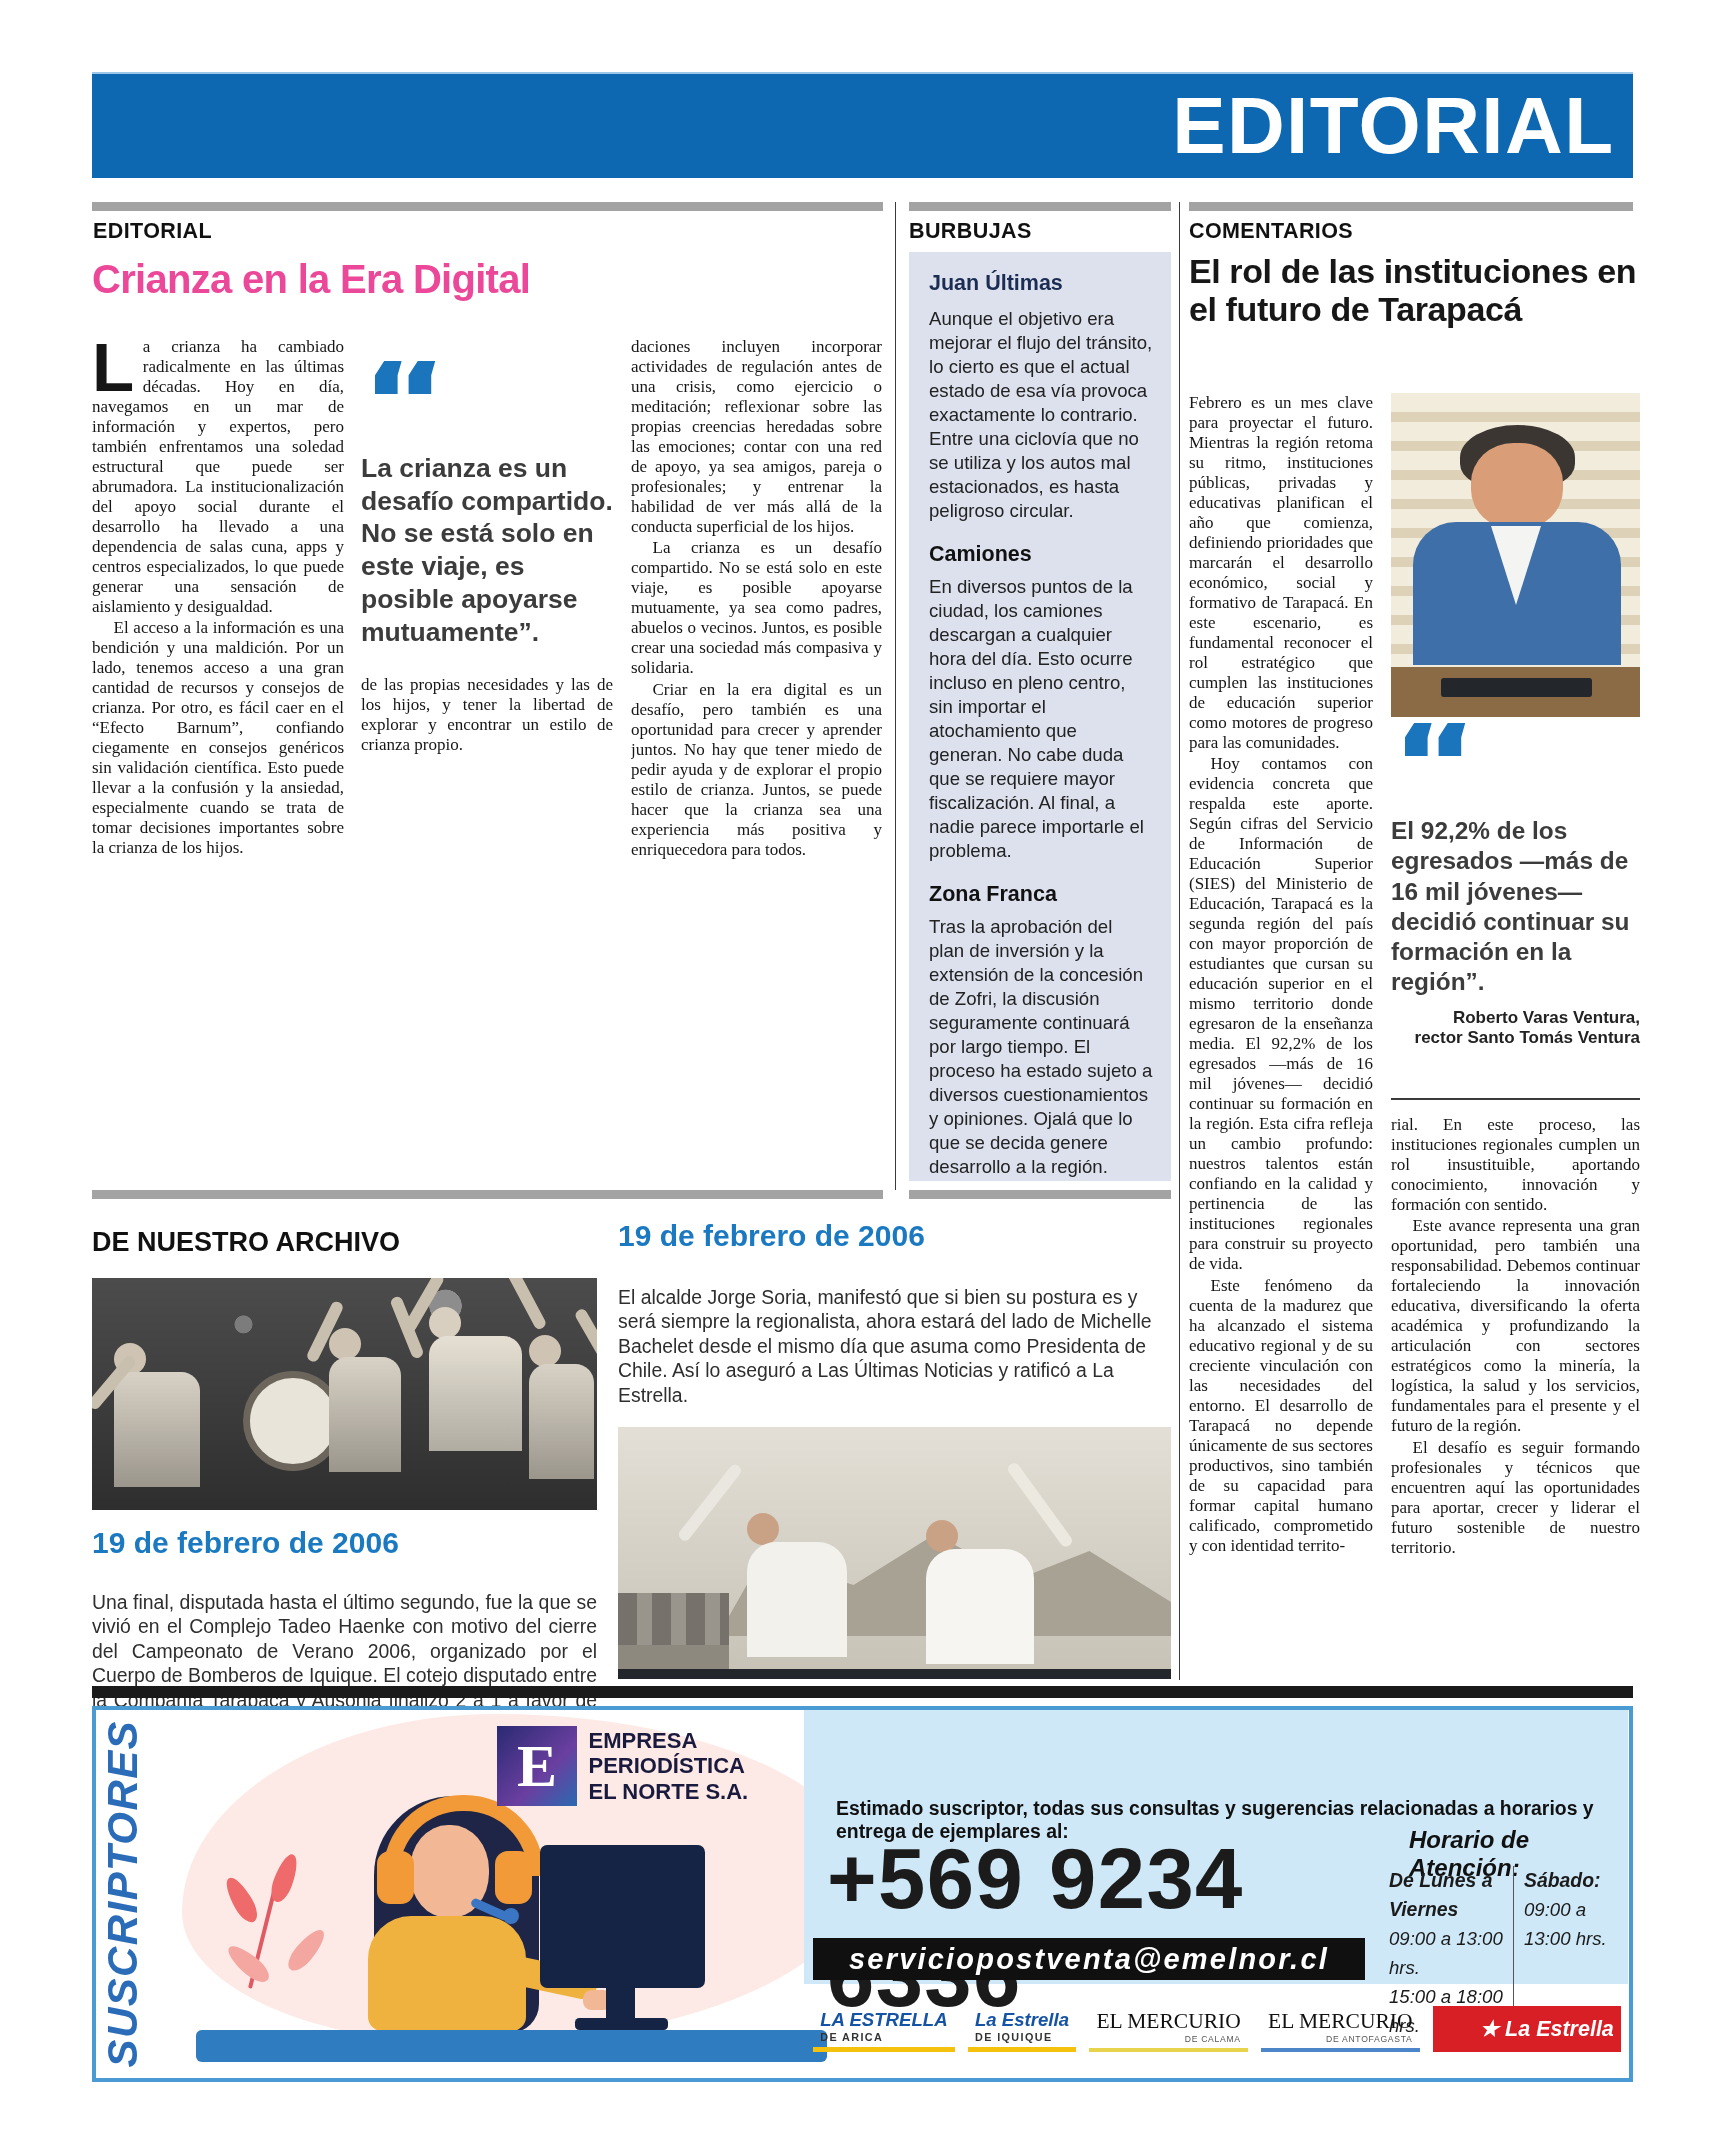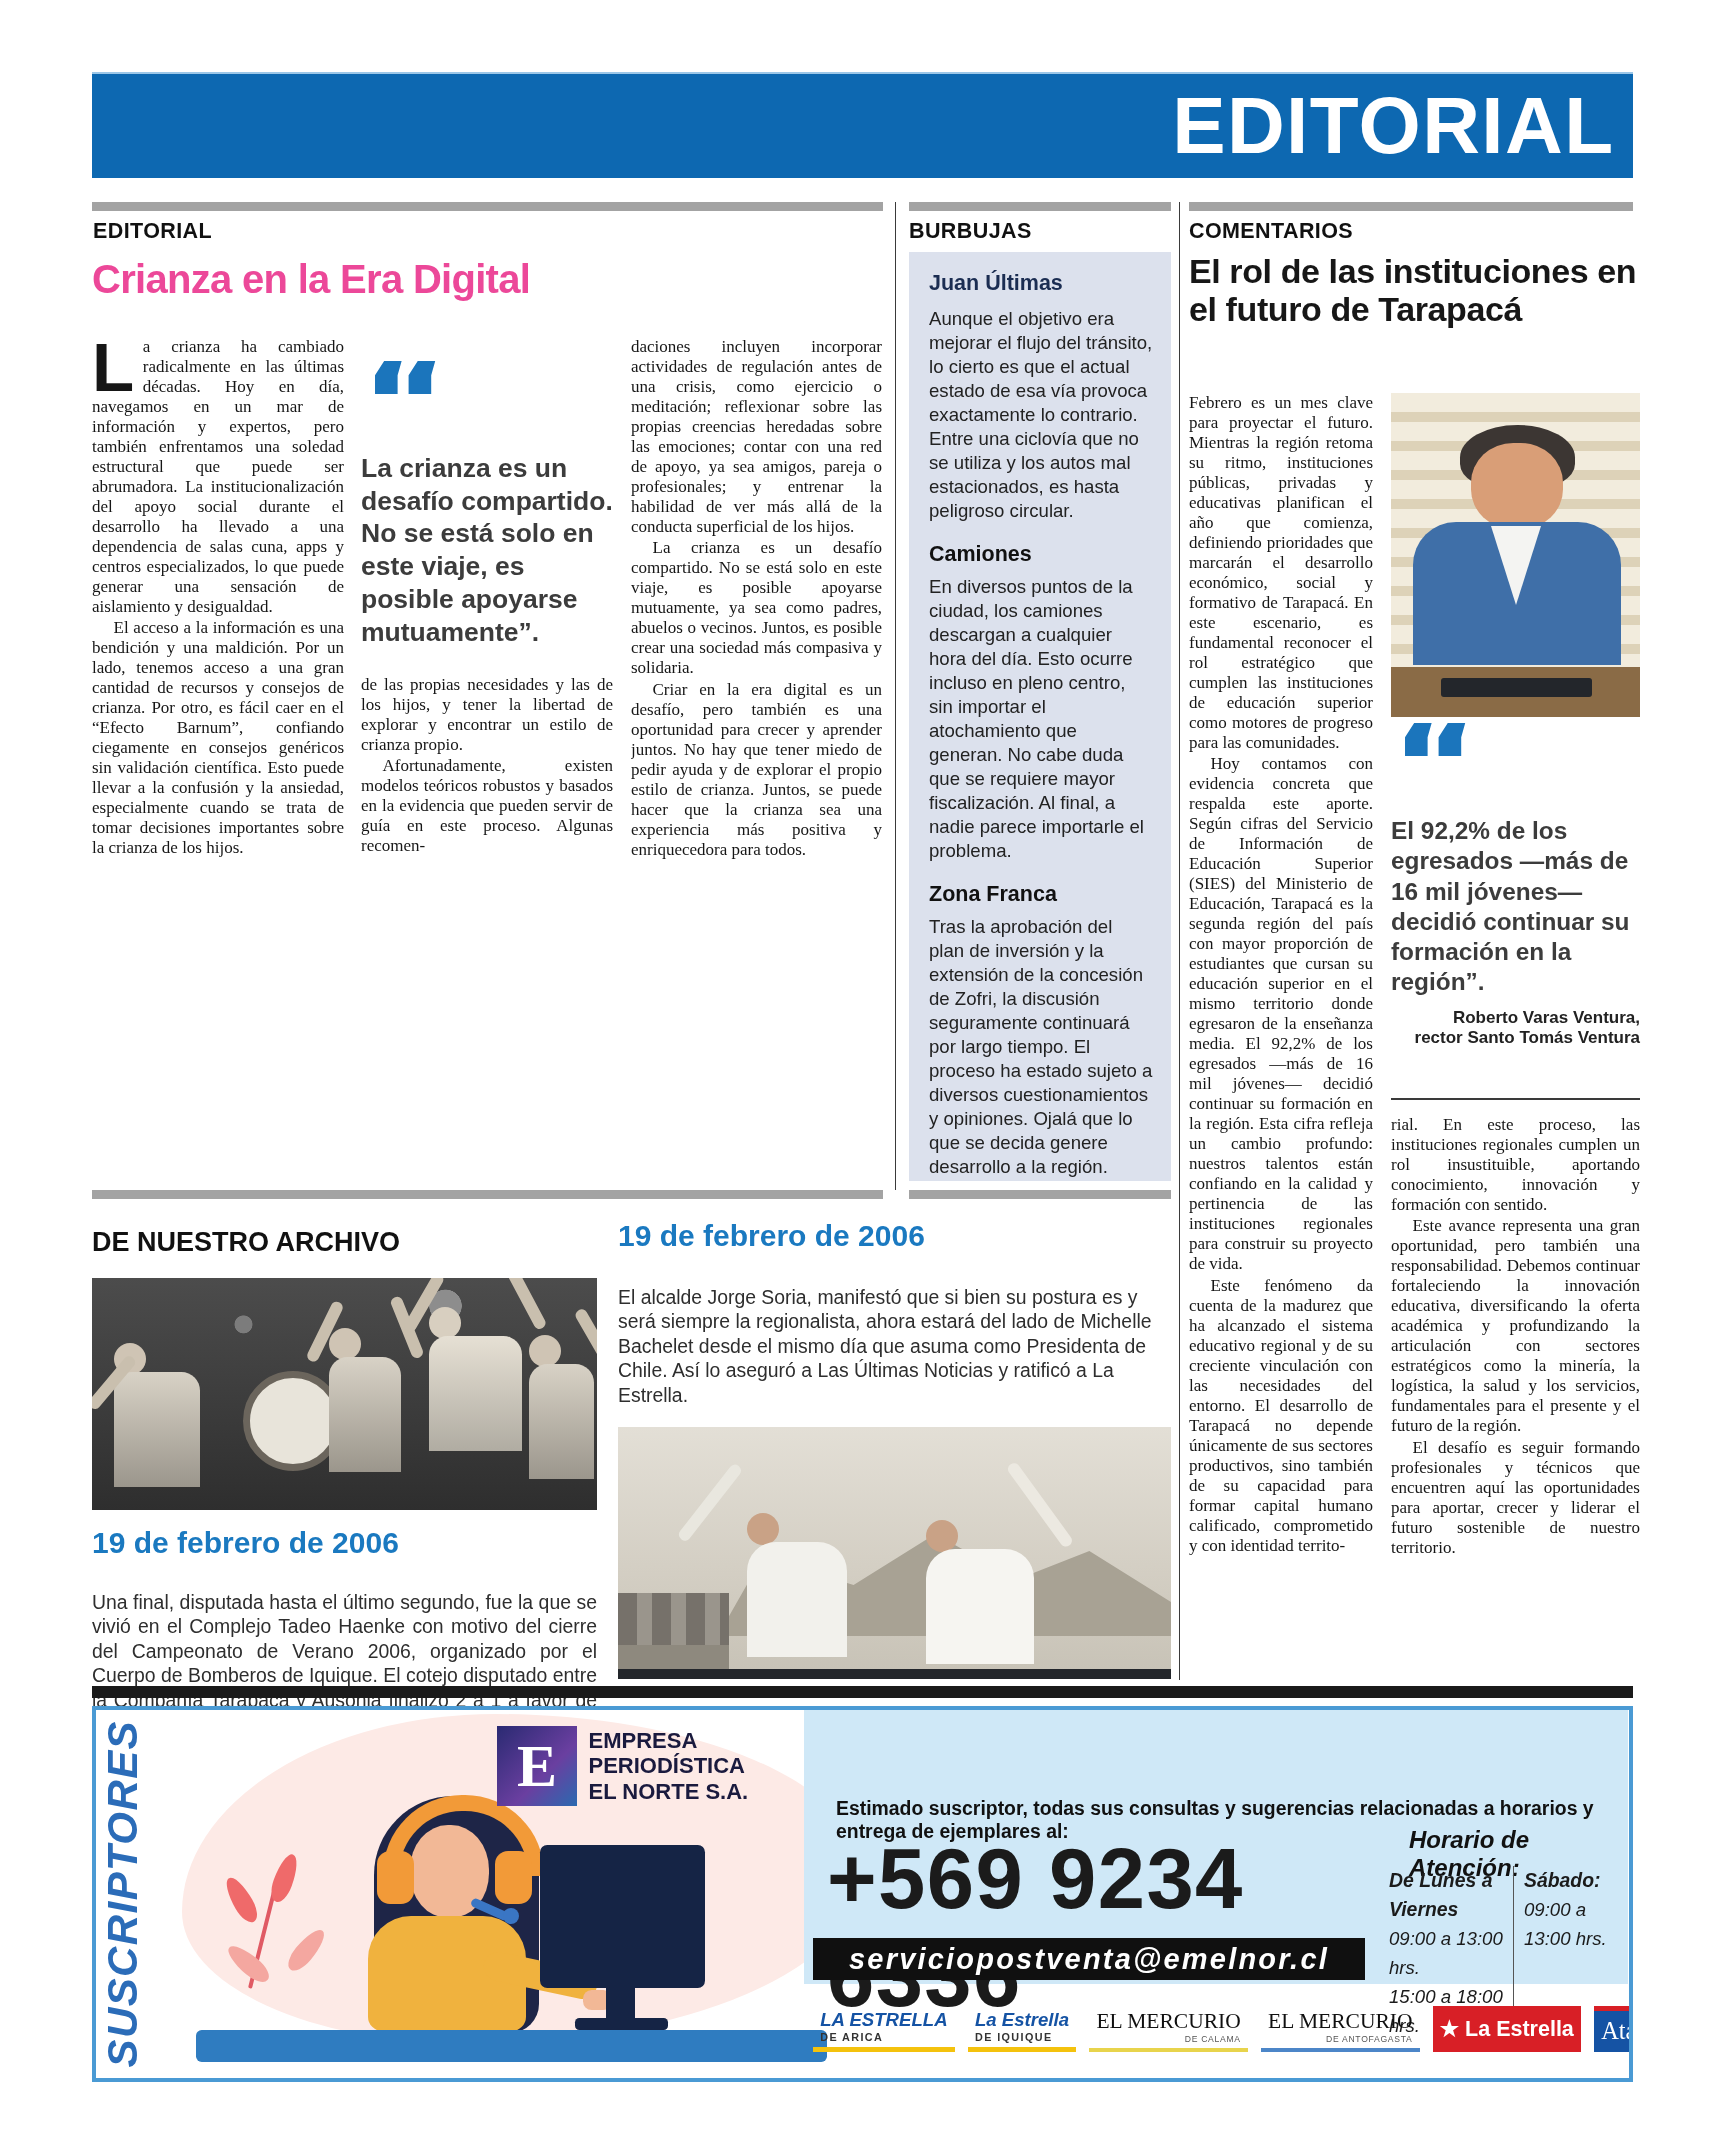--- a/index.html
+++ b/index.html
@@ -113,21 +113,21 @@
   .logostrip{position:absolute;left:717px;top:284px;width:817px;height:69px;display:flex;align-items:center;gap:13px;}
   .lg{height:46px;display:flex;flex-direction:column;justify-content:center;padding:0 7.2px;box-sizing:border-box;}
   .lg-arica,.lg-iqq{border-bottom:5.7px solid #f4c20d;}
   .lg-arica .t1,.lg-iqq .t1{font-size:18.6px;font-weight:bold;font-style:italic;color:#1553a4;white-space:nowrap;}
   .lg-arica .t2,.lg-iqq .t2{font-size:10.8px;font-weight:bold;color:#333;letter-spacing:1.4px;}
   .lg-merc .t1{font-family:"Liberation Serif",serif;font-size:21.5px;color:#101010;white-space:nowrap;}
   .lg-merc .t2{font-size:8.6px;color:#555;text-align:right;letter-spacing:0.7px;}
   .lg-merc1{border-bottom:4.3px solid #e8d44c;}
   .lg-merc2{border-bottom:4.3px solid #4c86c8;}
   .lg-red{background:#d81f26;color:#fff;}
-  .lg-red .t1{font-size:21.5px;font-weight:bold;white-space:nowrap;}
+  .lg-red .t1{font-size:21.5px;font-weight:bold;font-style:italic;white-space:nowrap;margin-left:40px;}
   .lg-atac{background:#1553a4;color:#fff;border-top:5.7px solid #d81f26;}
   .lg-atac .t1{font-family:"Liberation Serif",serif;font-size:24.4px;white-space:nowrap;}
 </style>
 </head>
 <body>
 
 <div id="page">
 
   <div class="abs banner">
     <span>EDITORIAL</span>
@@ -149,21 +149,20 @@
   <div class="abs bodycol" style="left:92px;top:337px;width:252px;height:846px;">
     <p><span class="dropcap">L</span><span>a crianza ha cambiado radicalmente en las últimas décadas. Hoy en día, navegamos en un mar de información y expertos, pero también enfrentamos una soledad estructural que puede ser abrumadora. La institucionalización del apoyo social durante el desarrollo ha llevado a una dependencia de salas cuna, apps y centros especializados, lo que puede generar una sensación de aislamiento y desigualdad.</span></p>
     <p class="ind">El acceso a la información es una bendición y una maldición. Por un lado, tenemos acceso a una gran cantidad de recursos y consejos de crianza. Por otro, es fácil caer en el “Efecto Barnum”, confiando ciegamente en consejos genéricos sin validación científica. Esto puede llevar a la confusión y la ansiedad, especialmente cuando se trata de tomar decisiones importantes sobre la crianza de los hijos.</p>
   </div>
 
   <div class="abs" style="left:361px;top:337px;width:252px;height:846px;overflow:hidden;">
     <div class="qmark" style="margin:24.4px 0 4.3px 0;">“</div>
     <div class="pullquote">La crianza es un desafío compartido. No se está solo en este viaje, es posible apoyarse mutuamente”.</div>
     <div class="bodycol" style="width:252px;margin-top:26px;">
       <p>de las propias necesidades y las de los hijos, y tener la libertad de explorar y encontrar un estilo de crianza propio.</p>
-      <p class="ind">Afortunadamente, existen modelos teóricos robustos y basados en la evidencia que pueden servir de guía en este proceso. Algunas recomen-</p>
     </div>
   </div>
 
   <div class="abs bodycol" style="left:631px;top:337px;width:251px;height:846px;">
     <p>daciones incluyen incorporar actividades de regulación antes de una crisis, como ejercicio o meditación; reflexionar sobre las propias creencias heredadas sobre las emociones; contar con una red de apoyo, ya sea amigos, pareja o profesionales; y entrenar la habilidad de ver más allá de la conducta superficial de los hijos.</p>
     <p class="ind">La crianza es un desafío compartido. No se está solo en este viaje, es posible apoyarse mutuamente, ya sea como padres, abuelos o vecinos. Juntos, es posible crear una sociedad más compasiva y solidaria.</p>
     <p class="ind">Criar en la era digital es un desafío, pero también es una oportunidad para crecer y aprender juntos. No hay que tener miedo de pedir ayuda y de explorar el propio estilo de crianza. Juntos, se puede hacer que la crianza sea una experiencia más positiva y enriquecedora para todos.</p>
   </div>
 
   <div class="abs burb-box" style="left:909px;top:252px;width:262px;height:929px;">

